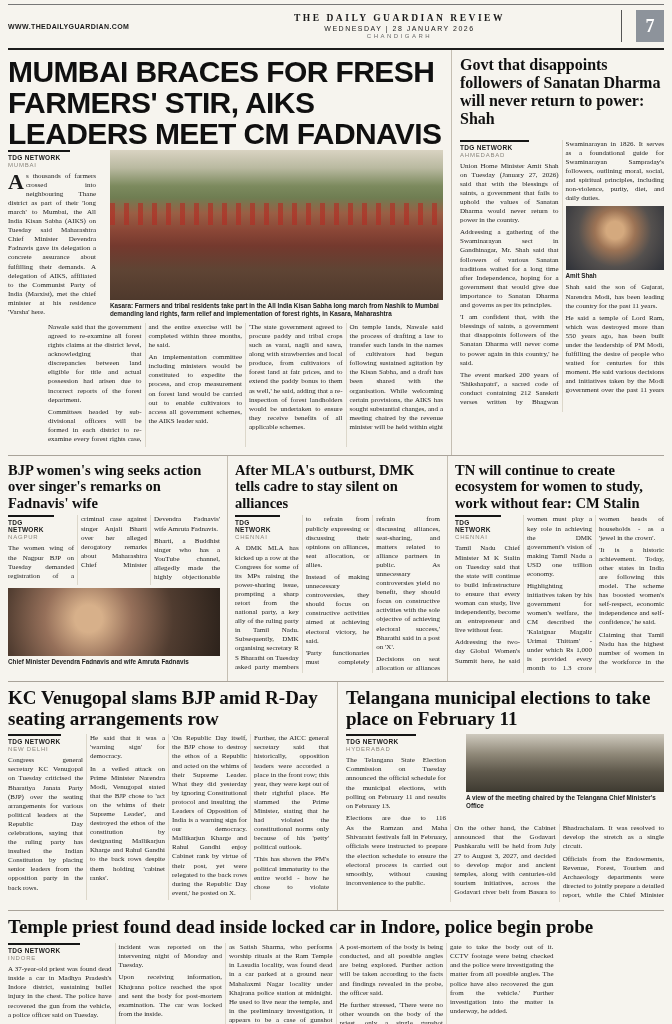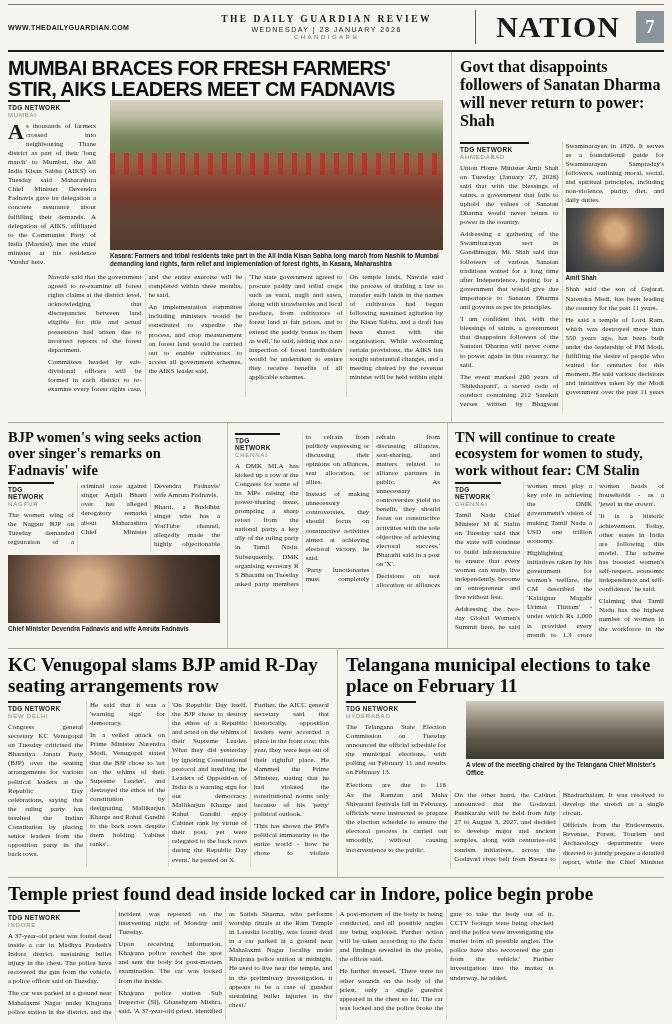--- a/index.html
+++ b/index.html
@@ -31,21 +31,21 @@
 
   
   .byline { break-inside:avoid; margin-bottom:4px; border-top:2px solid #161616; padding-top:2px; width:70%; }
   .byline .agency { font:bold 6.5px "Liberation Sans",sans-serif; letter-spacing:.3px; }
   .byline .place { font:6px "Liberation Sans",sans-serif; color:#8a857c; letter-spacing:.8px; margin-top:1px; }
   p { font-size:7px; line-height:1.3; margin:0 0 3px; text-align:justify; }
   .caption { font:bold 6.3px "Liberation Sans",sans-serif; line-height:1.3; margin-top:2px; color:#222; }
   .flow { display:contents; }
   .photo { width:100%; }
 
-  .h-main { font-family:"Liberation Sans",sans-serif; font-weight:700; font-size:20px; line-height:1.04; letter-spacing:-.6px; color:#101010; }
+  .h-main { font-family:"Liberation Sans",sans-serif; font-weight:700; font-size:30px; line-height:1.04; letter-spacing:-.6px; color:#101010; }
   .h-lg  { font:bold 16px "Liberation Serif",serif; line-height:1.12; color:#101010; }
   .h-md  { font:bold 14.5px "Liberation Serif",serif; line-height:1.14; color:#101010; }
   .h-row3{ font:bold 19px "Liberation Serif",serif; line-height:1.1; color:#101010; }
   .h-row4{ font:bold 19px "Liberation Serif",serif; line-height:1.1; color:#101010; }
 
   
   .row1 { display:flex; border-bottom:1px solid #a9a399; }
   .art-mumbai { width:444px; padding:6px 8px 8px 0; border-right:1px solid #c4beb2; }
   .mumbai-body { display:flex; gap:14px; }
   .mumbai-left { width:88px; flex:none; overflow:hidden; height:166px; }
@@ -109,21 +109,20 @@
 <div class="page">
 
   <div class="header">
     <div class="site-url">WWW.THEDAILYGUARDIAN.COM</div>
     <div class="masthead">
       <div class="title">THE DAILY GUARDIAN REVIEW</div>
       <div class="dateline">WEDNESDAY | 28 JANUARY 2026</div>
       <div class="city">CHANDIGARH</div>
     </div>
     <div class="section-wrap">
-      <div class="section-name">NATION</div>
       <div class="page-num">7</div>
     </div>
   </div>
 
   <div class="row1">
 
     <div class="art-mumbai">
       <h1 class="h-main">MUMBAI BRACES FOR FRESH FARMERS' STIR, AIKS LEADERS MEET CM FADNAVIS</h1>
       <div class="mumbai-body">
         <div class="mumbai-left">
@@ -176,20 +175,21 @@
           <div class="agency">TDG NETWORK</div>
           <div class="place">NAGPUR</div>
         </div>
         <div class="flow"><p>The women wing of the Nagpur BJP on Tuesday demanded registration of a criminal case against singer Anjali Bharti over her alleged derogatory remarks about Maharashtra Chief Minister Devendra Fadnavis' wife Amruta Fadnavis.</p><p>Bharti, a Buddhist singer who has a YouTube channel, allegedly made the highly objectionable comments at a programme in Bhandara district a few days ago while talking about sexual violence against women.</p></div>
       </div>
       <div class="photo photo-bjp"></div>
       <div class="caption">Chief Minister Devendra Fadnavis and wife Amruta Fadnavis</div>
     </div>
 
     <div class="art art-dmk">
+      <h2 class="h-md">After MLA's outburst, DMK tells cadre to stay silent on alliances</h2>
       <div class="cols-3 dmk-cols">
         <div class="byline">
           <div class="agency">TDG NETWORK</div>
           <div class="place">CHENNAI</div>
         </div>
         <div class="flow"><p>A DMK MLA has kicked up a row at the Congress for some of its MPs raising the power-sharing issue, prompting a sharp retort from the national party, a key ally of the ruling party in Tamil Nadu. Subsequently, DMK organising secretary R S Bharathi on Tuesday asked party members to refrain from publicly expressing or discussing their opinions on alliances, seat allocation, or allies.</p><p>Instead of making unnecessary controversies, they should focus on constructive activities aimed at achieving electoral victory, he said.</p><p>'Party functionaries must completely refrain from discussing alliances, seat-sharing, and matters related to alliance partners in public. As unnecessary controversies yield no benefit, they should focus on constructive activities with the sole objective of achieving electoral success,' Bharathi said in a post on 'X'.</p><p>Decisions on seat allocation or alliances will be announced at the 'appropriate time' by the party leadership, he added.</p></div>
       </div>
     </div>
 
     <div class="art art-stalin">

